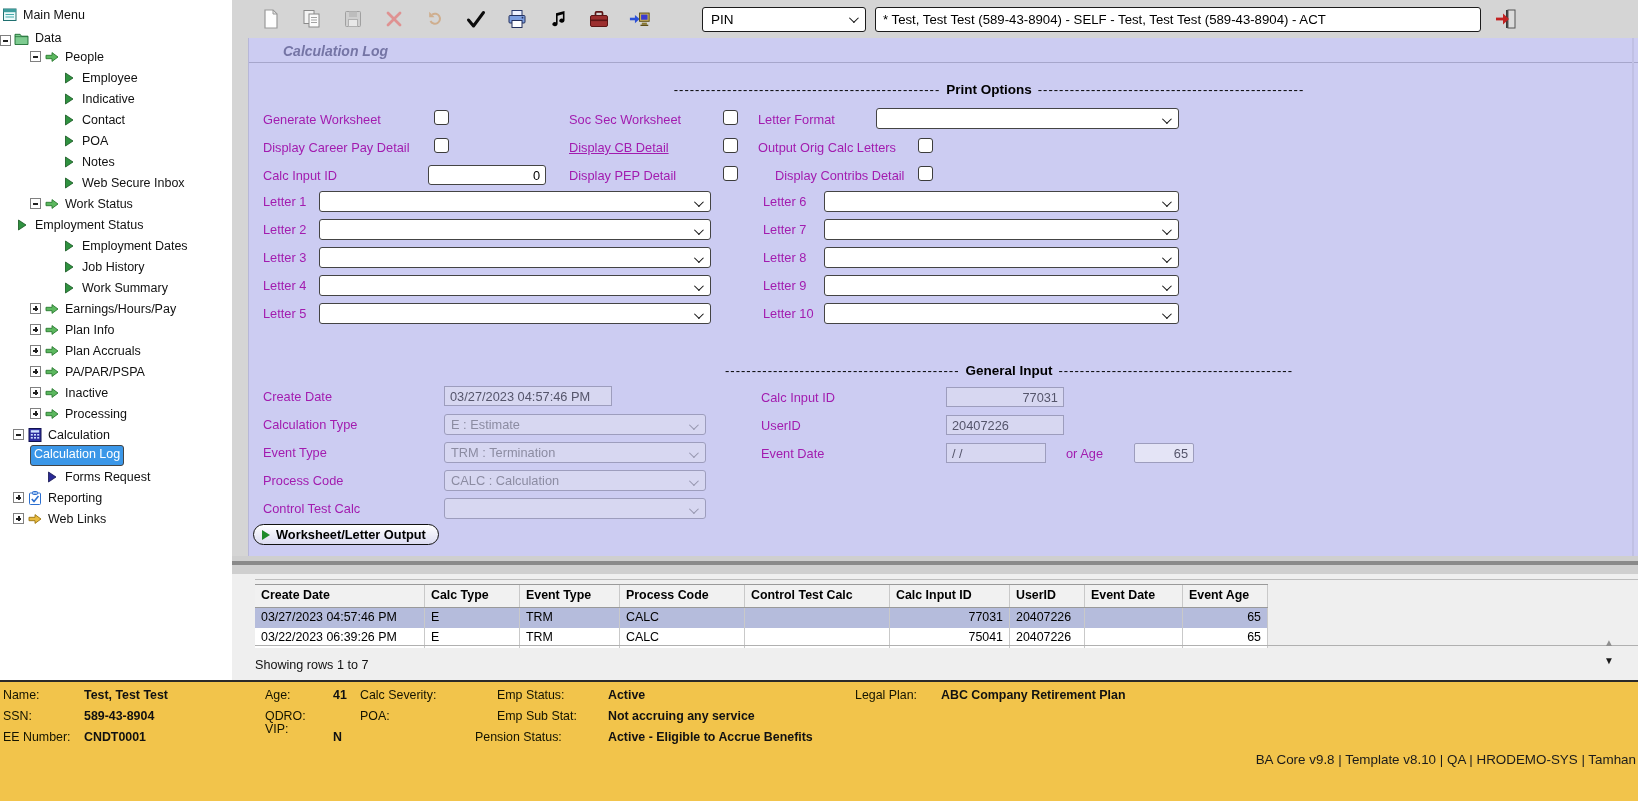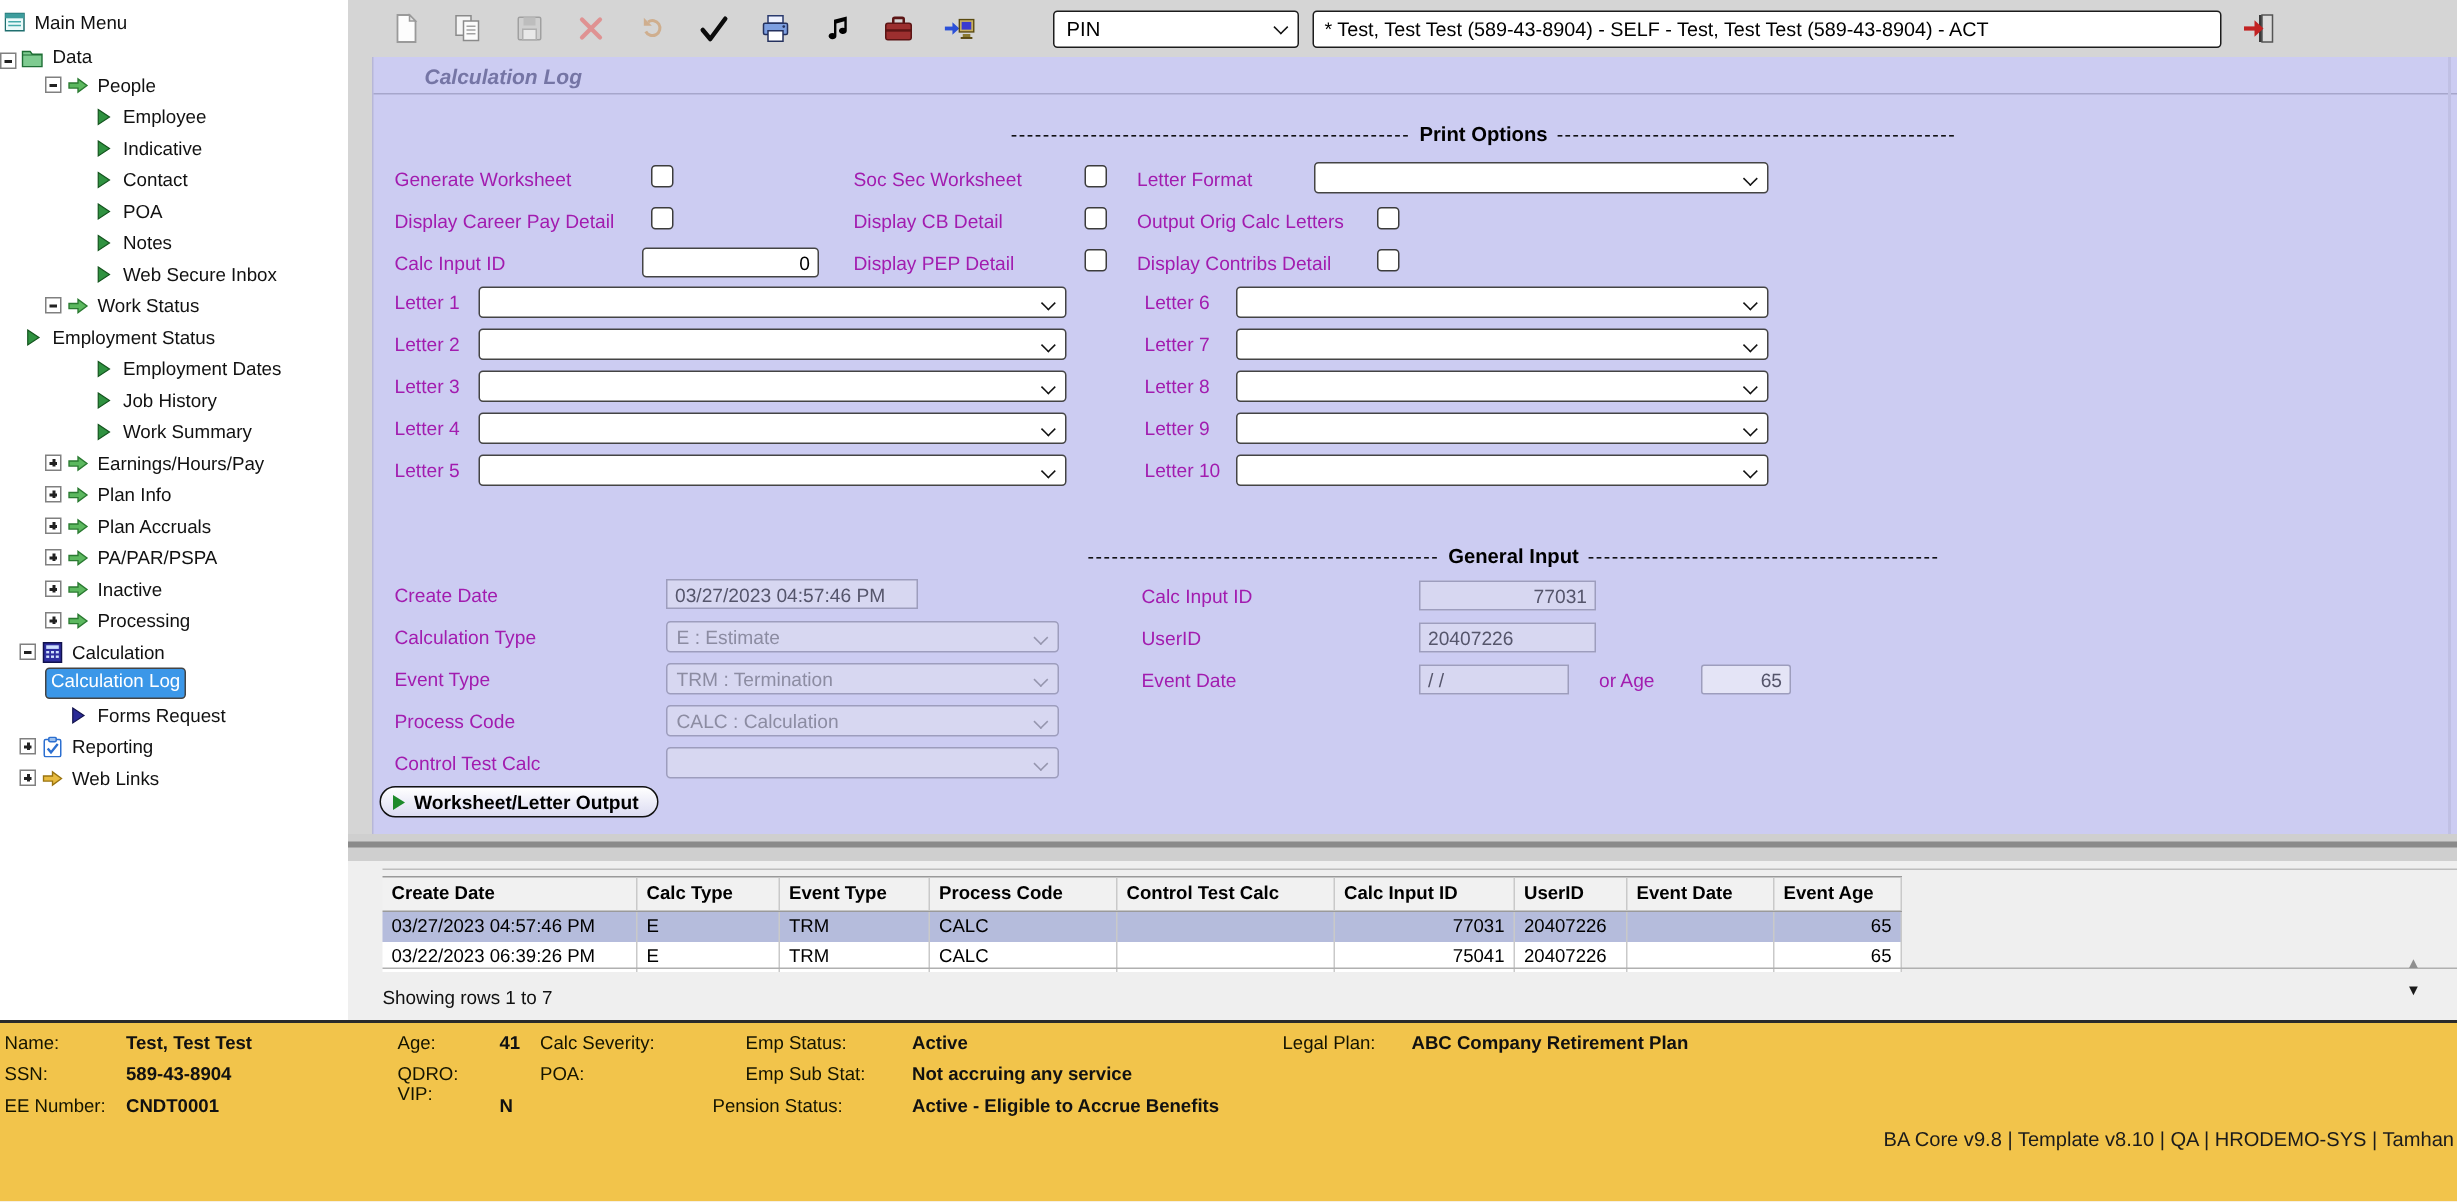--- a/index.html
+++ b/index.html
@@ -433,30 +433,30 @@
     <span class="cb" style="left:185px; top:72px;"></span>
     <span class="flabel" style="left:320px; top:74px;">Soc Sec Worksheet</span>
     <span class="cb" style="left:474px; top:72px;"></span>
     <span class="flabel" style="left:509px; top:74px;">Letter Format</span>
     <div class="sel" style="left:627px; top:70px; width:303px;">
         <span class="chev"></span>
       </div>
 
     <span class="flabel" style="left:14px; top:102px;">Display Career Pay Detail</span>
     <span class="cb" style="left:185px; top:100px;"></span>
-    <span class="flabel" style="left:320px; top:102px;">Display CB Detail</span>
+    <span class="flabel" style="left:320px; top:102px;text-decoration:underline;">Display CB Detail</span>
     <span class="cb" style="left:474px; top:100px;"></span>
     <span class="flabel" style="left:509px; top:102px;">Output Orig Calc Letters</span>
     <span class="cb" style="left:669px; top:100px;"></span>
 
     <span class="flabel" style="left:14px; top:130px;">Calc Input ID</span>
     <div class="tfield num" style="left:179px; top:127px; width:118px;">0</div>
     <span class="flabel" style="left:320px; top:130px;">Display PEP Detail</span>
     <span class="cb" style="left:474px; top:128px;"></span>
-    <span class="flabel" style="left:509px; top:130px;">Display Contribs Detail</span>
+    <span class="flabel" style="left:526px; top:130px;">Display Contribs Detail</span>
     <span class="cb" style="left:669px; top:128px;"></span>
 
     <div id="letters-left" style="position:absolute; left:14px; top:152px;">
         <div style="position: relative; height: 28px;">
           <span class="flabel" style="left: 0px; top: 4px;">Letter 1</span>
           <div class="sel" style="left: 56px; top: 1px; width: 392px;">
             <span class="val"></span>
             <span class="chev"></span>
           </div>
         </div>

